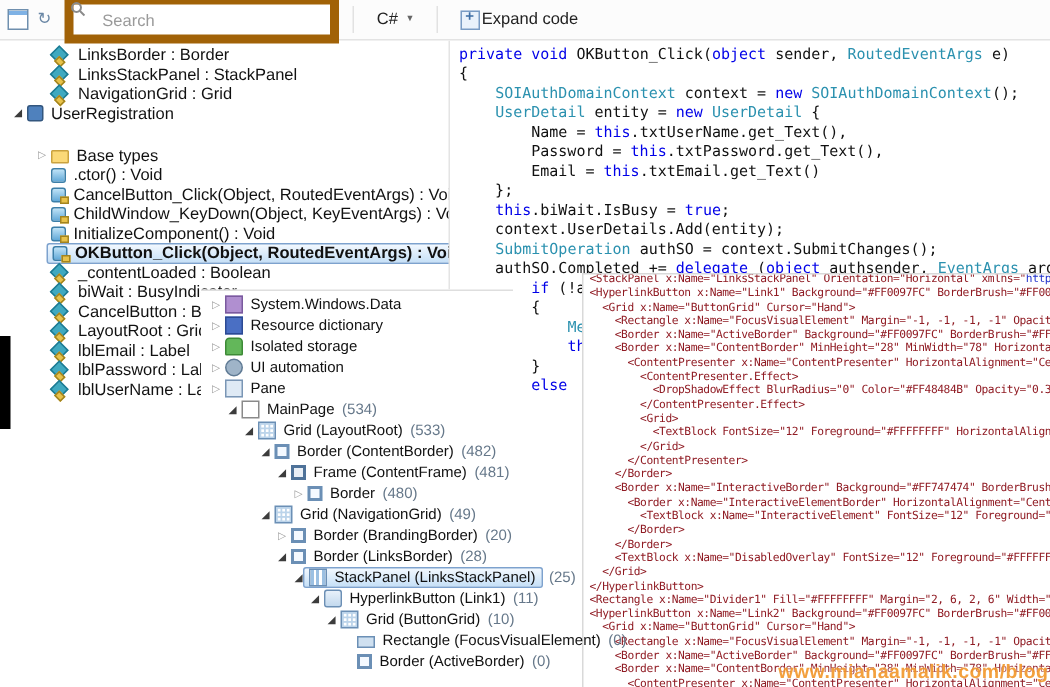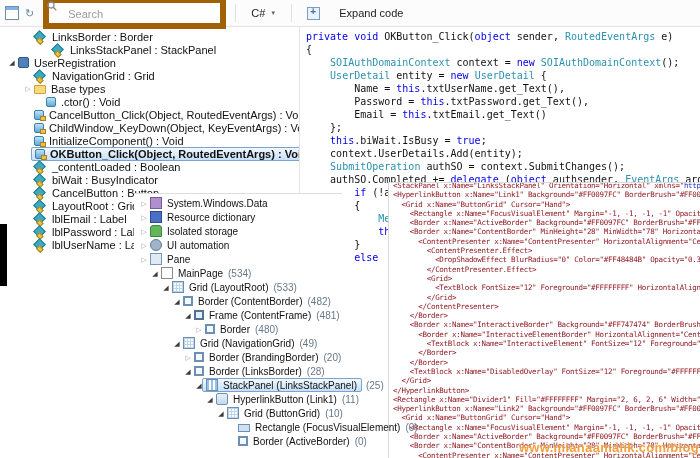--- a/index.html
+++ b/index.html
@@ -14,21 +14,21 @@
   .refic{margin-left:6px;font-size:11px;color:#6a87a5;flex:none;line-height:1;}
   .searchwrap{position:relative;margin-left:9px;flex:none;}
   .searchwrap svg{position:absolute;left:4px;top:4px;}
   .searchwrap input{width:150px;height:18px;border:6px solid #a16207;font-family:Liberation Sans, sans-serif;
          font-size:11px;padding:2px 2px 0 19px;outline:none;color:#333;}
   .searchwrap input::placeholder{color:#9a9a9a;}
   .tsep{width:1px;height:18px;background:#e2e2e2;margin:0 9px;flex:none;}
   .combo{display:flex;align-items:center;gap:5px;padding:2px 6px;flex:none;cursor:default;}
   .combo .cl2{font-size:11px;color:#222;}
   .combo .arr{font-size:6px;color:#666;}
-  .expbtn{display:flex;align-items:center;gap:19px;padding:2px 6px;flex:none;}
+  .expbtn{display:flex;align-items:center;gap:1px;padding:2px 6px;flex:none;}
   .expic{width:11px;height:11px;border:1px solid #7a9cc4;background:#eaf2fb;position:relative;flex:none;}
   .expic:after{content:"+";position:absolute;left:2px;top:-2px;font-size:10px;color:#3f6fa5;font-weight:bold;}
   .expbtn .el2{font-size:11px;color:#222;}
 
   
   .trow,.orow{display:flex;align-items:center;white-space:nowrap;}
   .trow{height:13px;font-size:11px;}
   .orow{height:14px;font-size:10px;}
   .ex{width:12px;text-align:center;font-size:7px;color:#3c3c3c;flex:none;line-height:1;}
   .ex.col{color:#9c9c9c;}
@@ -111,41 +111,41 @@
       <span class="el2">Expand code</span>
     </span>
   </div>
 
   <div class="member-panel" id="member-tree">
       <div class="trow" style="padding-left: 22px;">
         <span class="ex"></span>
         <span class="ic ic-field lk"></span>
         <span class="lbl">LinksBorder : Border</span>
       </div>
-      <div class="trow" style="padding-left: 40px;">
+      <div class="trow" style="padding-left: 22px;">
         <span class="ex"></span>
         <span class="ic ic-field lk"></span>
         <span class="lbl">LinksStackPanel : StackPanel</span>
+      </div>
+      <div class="trow" style="padding-left: 22px;">
+        <span class="ex"></span>
+        <span class="ic ic-field lk"></span>
+        <span class="lbl">NavigationGrid : Grid</span>
       </div>
       <div class="trow" style="padding-left: 6px;">
         <span class="ex">◢</span>
         <span class="ic ic-class"></span>
         <span class="lbl">UserRegistration</span>
       </div>
-      <div class="trow" style="padding-left: 22px;">
-        <span class="ex"></span>
-        <span class="ic ic-field lk"></span>
-        <span class="lbl">NavigationGrid : Grid</span>
-      </div>
-      <div class="trow" style="padding-left: 22px;">
+      <div class="trow" style="padding-left: 22px; margin-top: 15px;">
         <span class="ex col">▷</span>
         <span class="ic ic-folder"></span>
         <span class="lbl">Base types</span>
       </div>
-      <div class="trow" style="padding-left: 34px;">
+      <div class="trow" style="padding-left: 22px;">
         <span class="ex"></span>
         <span class="ic ic-method"></span>
         <span class="lbl">.ctor() : Void</span>
       </div>
       <div class="trow" style="padding-left: 22px;">
         <span class="ex"></span>
         <span class="ic ic-method lk"></span>
         <span class="lbl">CancelButton_Click(Object, RoutedEventArgs) : Void</span>
       </div>
       <div class="trow" style="padding-left: 22px;">

